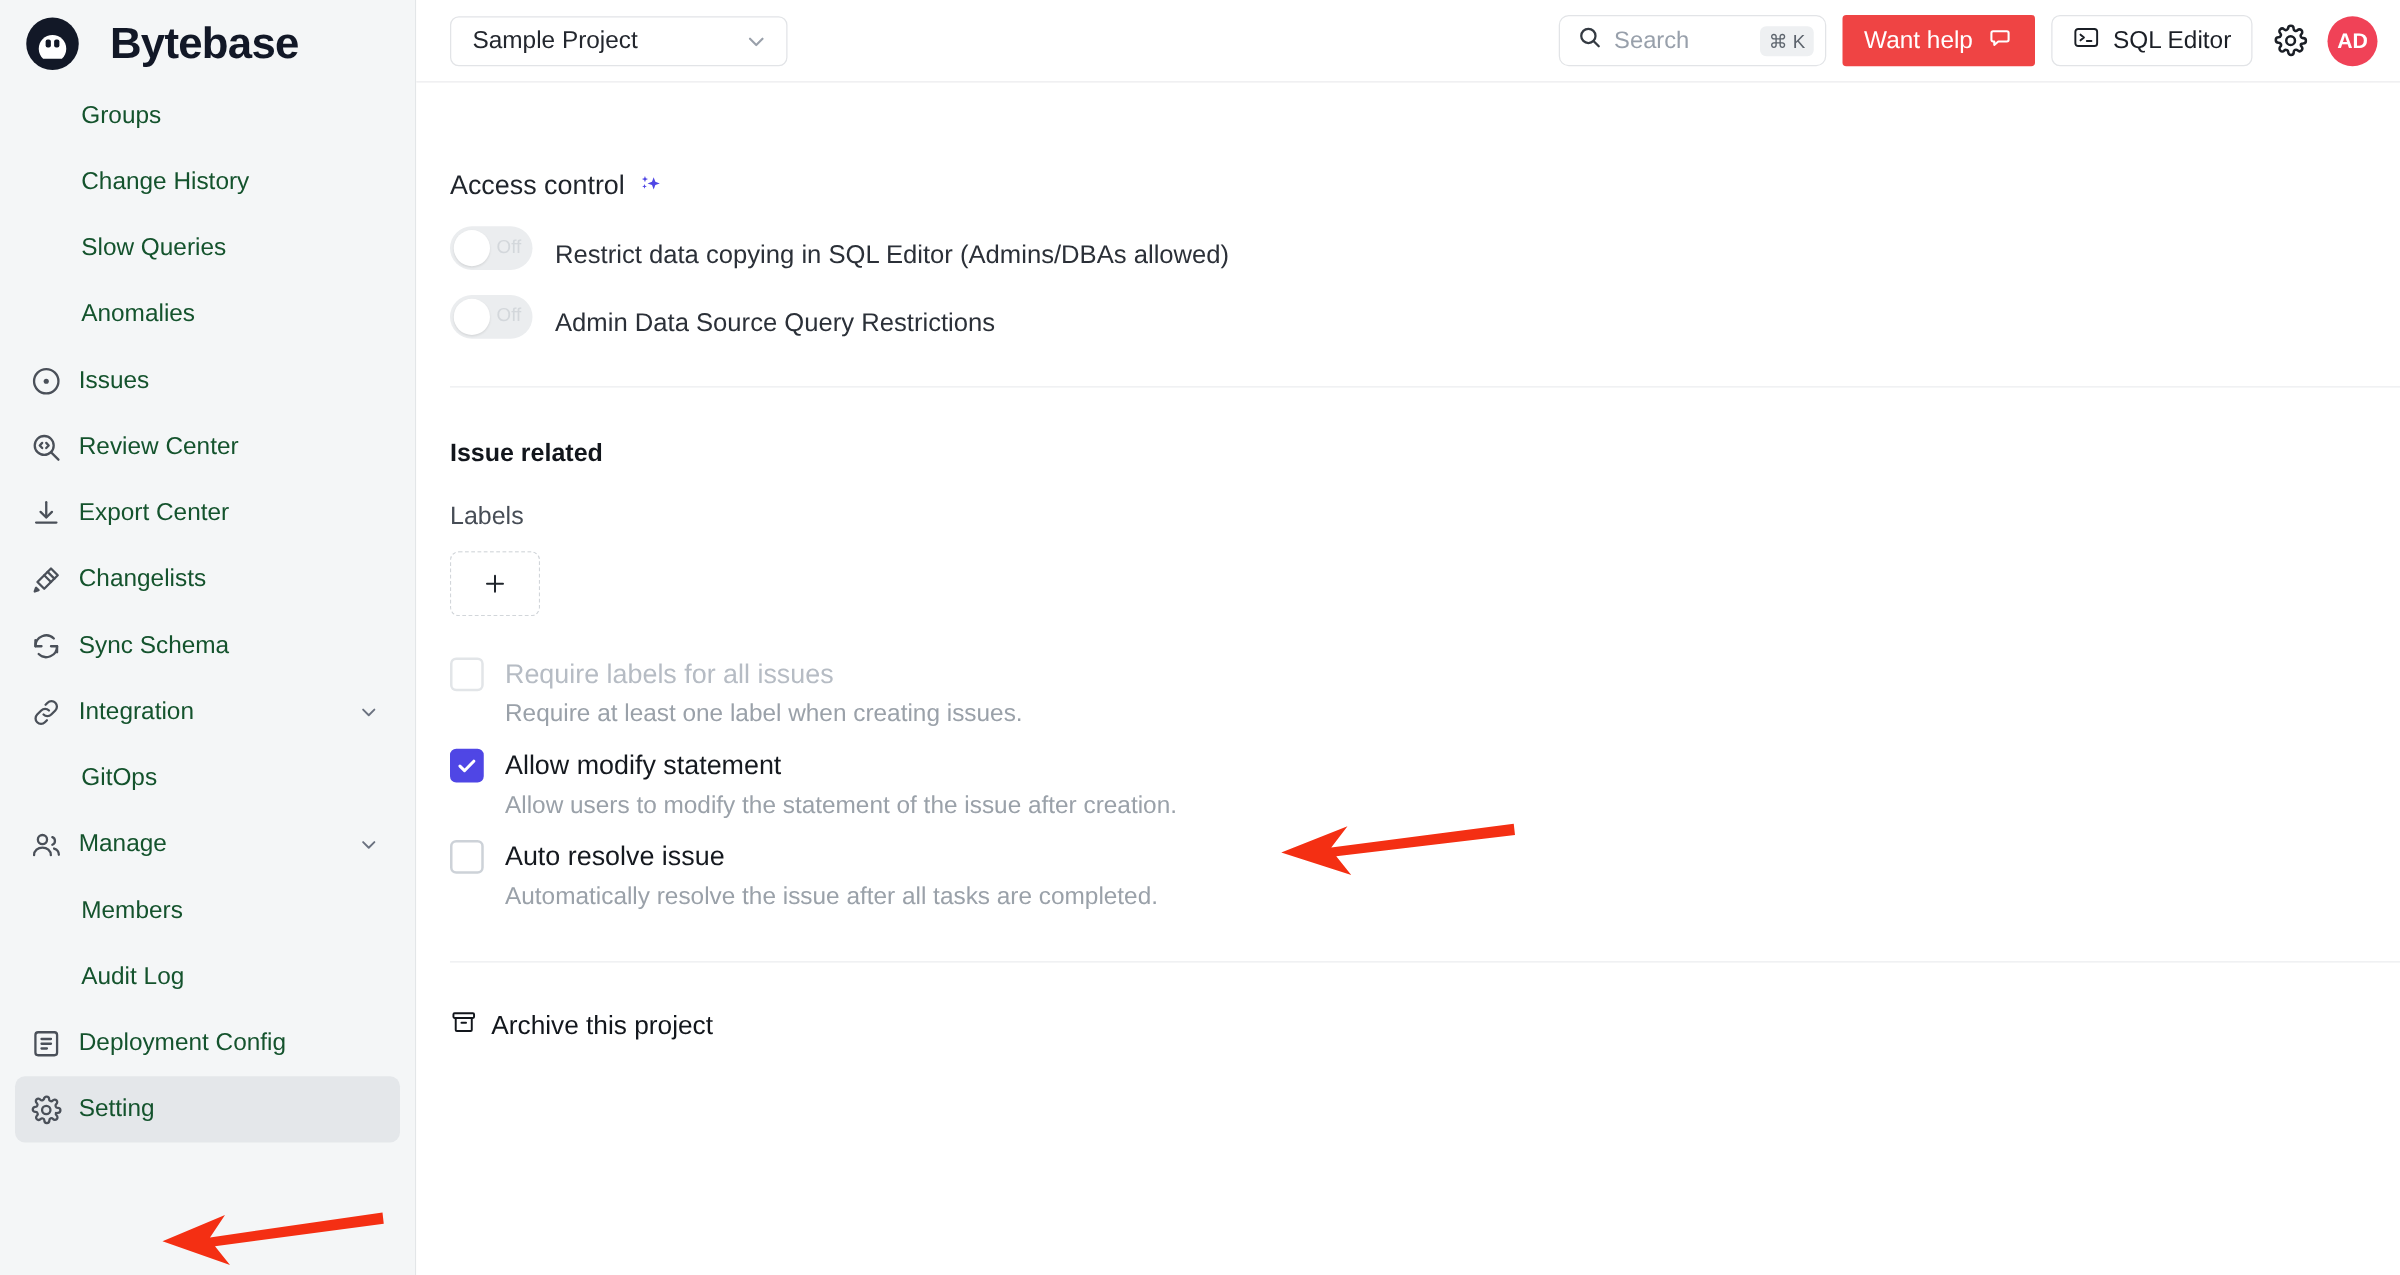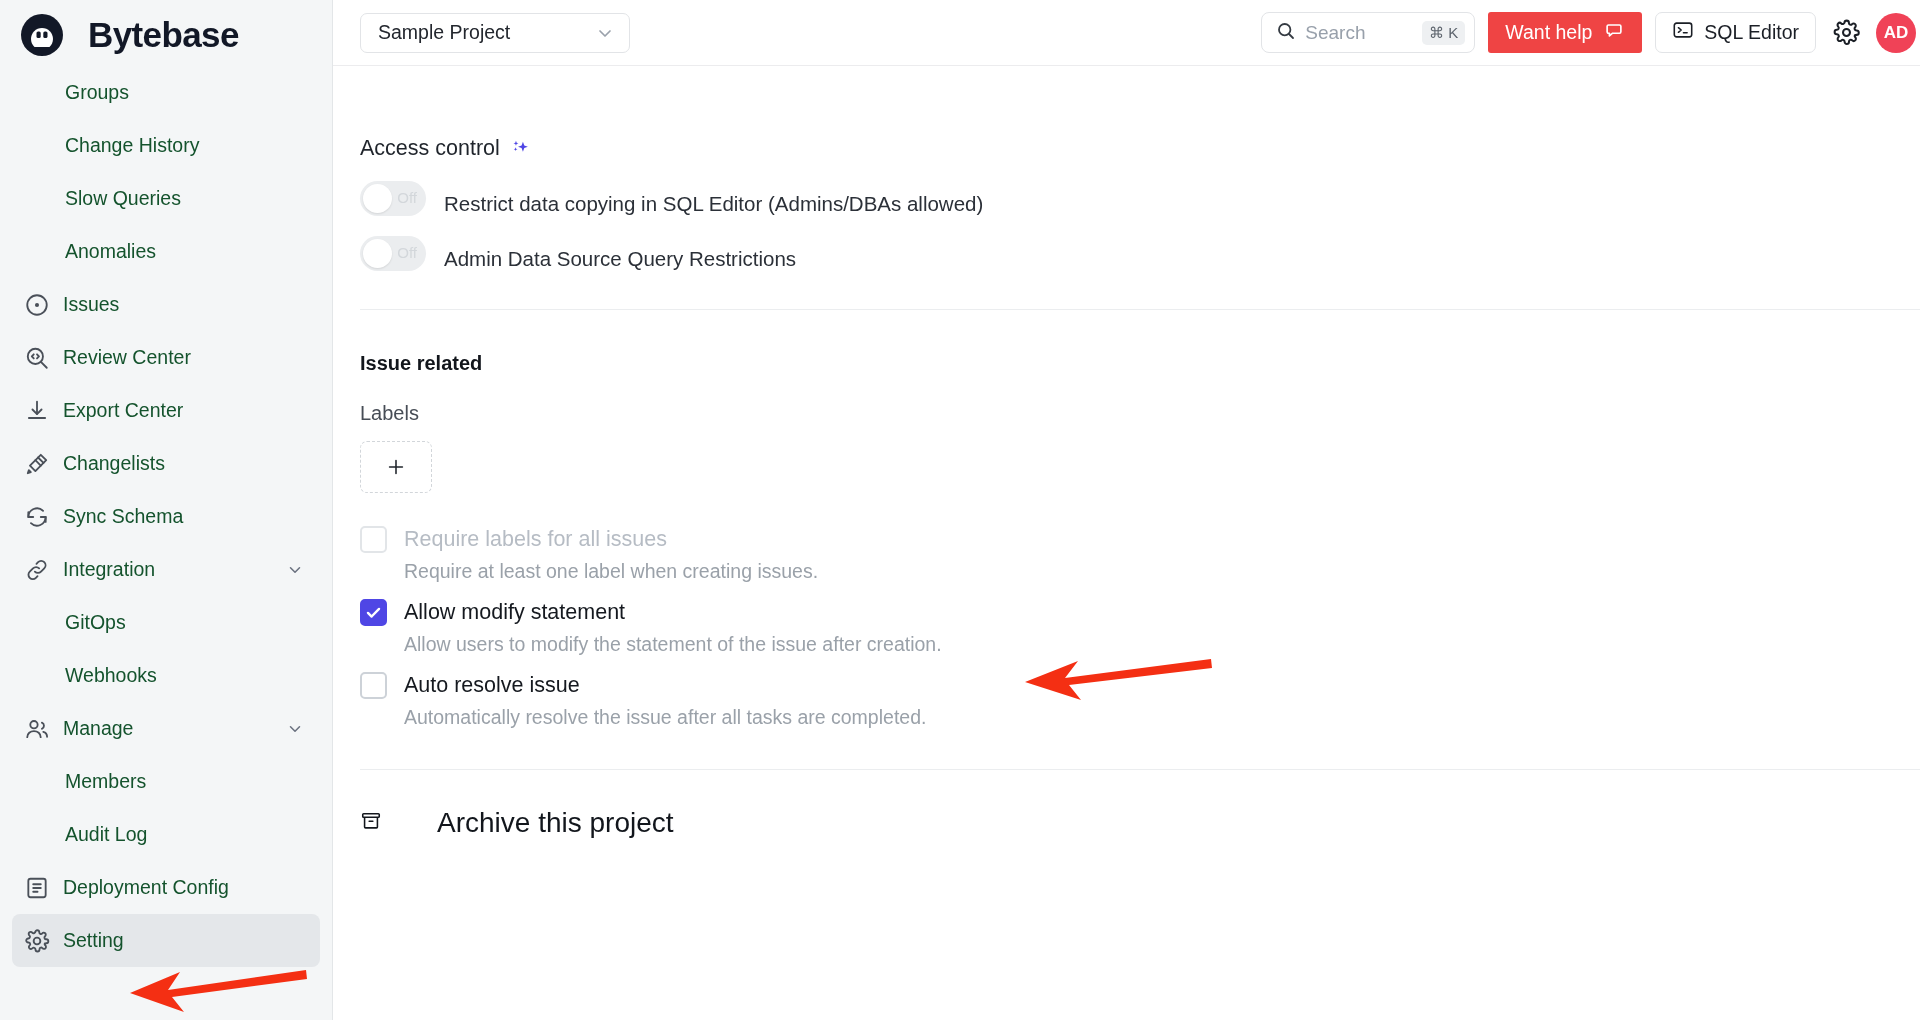--- a/index.html
+++ b/index.html
@@ -56,21 +56,21 @@
     width: 18px; height: 18px; color: #6b7280;
     display: flex; align-items: center; justify-content: center;
   }
 
   
   #main { flex: 1 1 auto; position: relative; height: 1020px; background: #fff; }
   #topbar {
     height: 66px; width: 100%;
     display: flex; align-items: center;
     border-bottom: 1px solid #ececee;
-    padding: 0 4px 0 27px;
+    padding: 0 18px 0 27px;
     position: relative;
     gap: 28px;
   }
   .proj-select {
     height: 40px; min-width: 270px;
     border: 1px solid #e2e4e7; border-radius: 7px;
     background: #fff;
     display: flex; align-items: center; justify-content: space-between;
     padding: 0 14px 0 17px;
     font-size: 19.5px; color: #23272e;
@@ -173,21 +173,21 @@
   .check-desc {
     margin-left: 44px; margin-top: 7px;
     font-size: 19.5px; color: #9aa1a9;
   }
 
   .archive-row {
     display: flex; align-items: center; gap: 11px;
     margin-top: 37px; cursor: pointer;
     width: max-content;
   }
-  .archive-txt { font-size: 28px; color: #12161c; margin-left: 44px; }
+  .archive-txt { font-size: 21px; color: #12161c; }
 
   
   .arrow-svg { position: absolute; pointer-events: none; }
   #arrow-setting { left: 128px; top: 968px; }
   #arrow-allow { left: 690px; top: 656px; }
 </style>
 </head>
 <body>
 
 <div id="app">
@@ -275,23 +275,20 @@
           </span>
           <span class="nav-label">Integration</span>
           <span class="chev">
             <svg width="19" height="19" viewBox="0 0 20 20" fill="none" stroke="currentColor" stroke-width="1.7">
               <path d="M5 8l5 5 5-5" stroke-linecap="round" stroke-linejoin="round"></path>
             </svg>
           </span>
         </div>
         <div class="nav-item sub">
           <span class="nav-label">GitOps</span>
-        </div>
-        <div class="nav-item sub">
-          <span class="nav-label">Webhooks</span>
         </div>
         <div class="nav-item">
           <span class="nav-ico">
             <svg width="26" height="26" viewBox="0 0 24 24" fill="none" stroke="currentColor" stroke-width="1.7" stroke-linecap="round" stroke-linejoin="round">
               <circle cx="9.2" cy="8" r="3.4"></circle>
               <path d="M3 19.5c0-3.3 2.8-5.6 6.2-5.6s6.2 2.3 6.2 5.6"></path>
               <path d="M16.5 6.2a3 3 0 010 5.6M17.8 14.6c2.1.6 3.5 2.4 3.5 4.6"></path>
             </svg>
           </span>
           <span class="nav-label">Manage</span>

